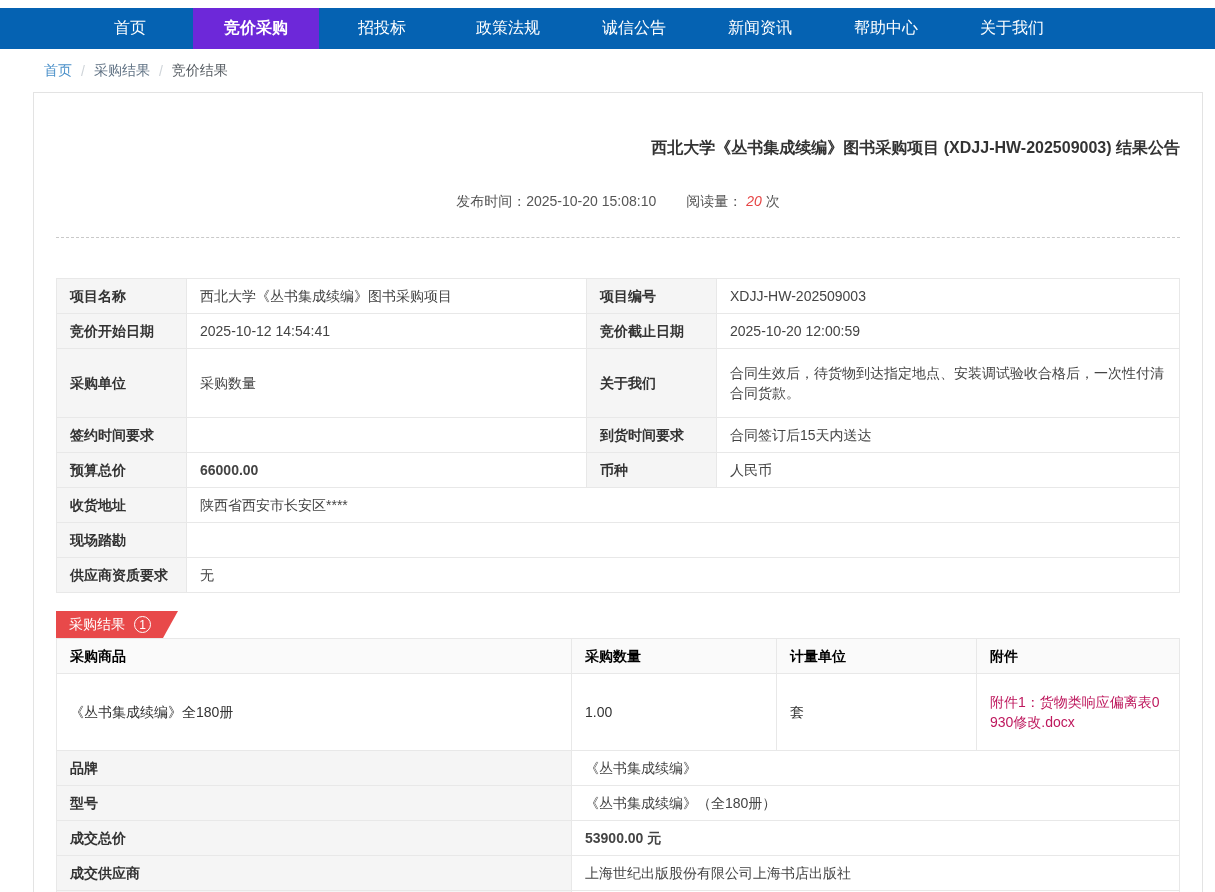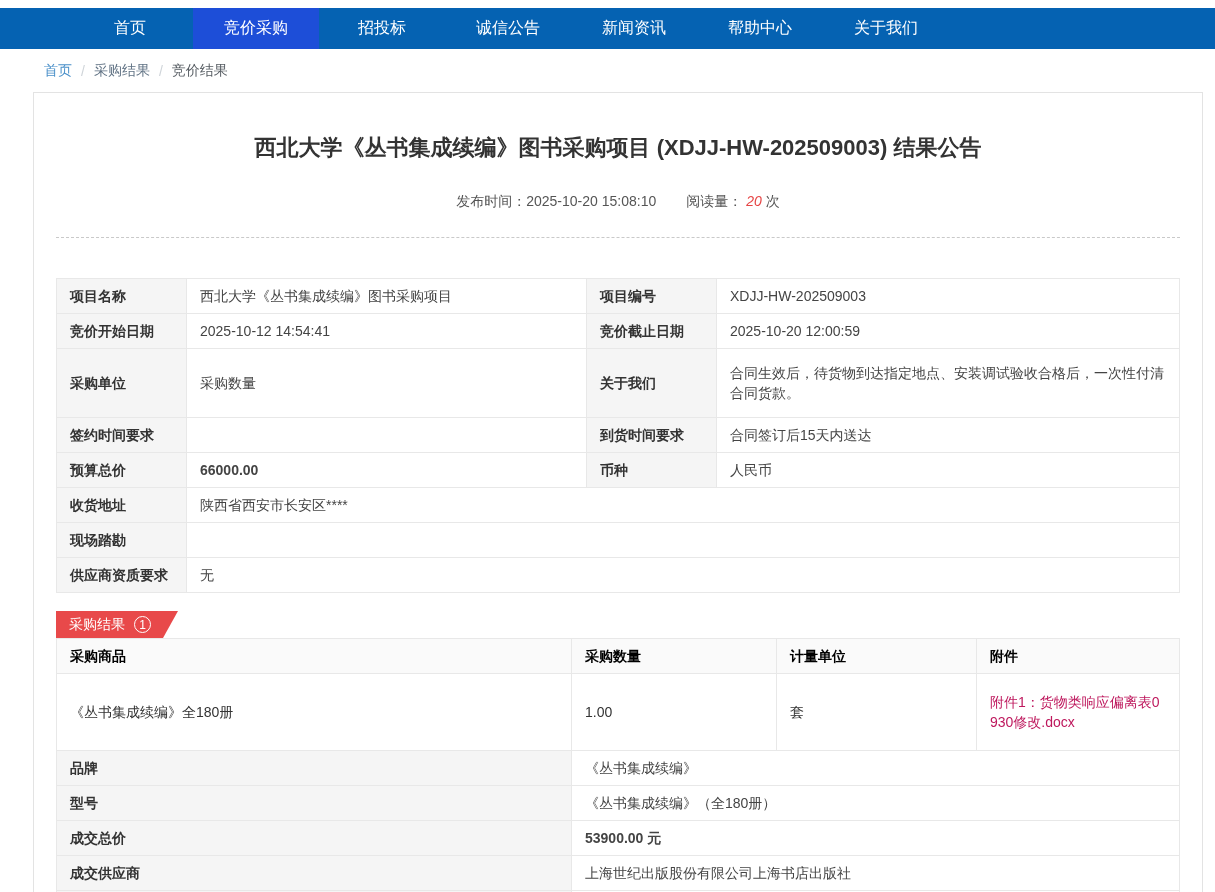--- a/index.html
+++ b/index.html
@@ -21,43 +21,43 @@
     padding-left: 67px;
   }
   .nav-item {
     width: 126px;
     display: flex; align-items: center; justify-content: center;
     color: #ffffff;
     font-size: 16px;
     cursor: pointer;
     white-space: nowrap;
   }
-  .nav-item.active { background: #1d4ed8; }
+  .nav-item.active { background: #6d28d9; font-weight: bold; }
   
   .breadcrumb {
     display: flex; align-items: center;
     padding: 13px 0 12px 44px;
     font-size: 14px;
   }
   .breadcrumb .sep { color: #cfd4d9; margin: 0 9px; }
   .bc-home { color: #4a90c9; cursor: pointer; }
   .bc-mid  { color: #607284; cursor: pointer; }
   .bc-cur  { color: #555b61; }
   
   .card {
     margin-left: 33px;
     width: 1170px;
     height: 900px;
     border: 1px solid #e3e3e3;
     padding: 40px 22px 30px 22px;
     background: #fff;
   }
   .article-title {
-    text-align: center;
-    font-size: 22px;
+    text-align: right;
+    font-size: 16px;
     font-weight: bold;
     color: #333;
     margin: 0 0 0 0;
     line-height: 30px;
   }
   .article-meta {
     margin-top: 30px;
     text-align: center;
     font-size: 14px;
     color: #555;
@@ -130,20 +130,21 @@
   .item-row td { padding-top: 18px; padding-bottom: 18px; }
   .pay-cell { line-height: 22px; }
 </style>
 </head>
 <body>
 
 <nav class="topbar">
   <div class="nav-item">首页</div>
   <div class="nav-item active">竞价采购</div>
   <div class="nav-item">招投标</div>
+  <div class="nav-item">政策法规</div>
   <div class="nav-item">诚信公告</div>
   <div class="nav-item">新闻资讯</div>
   <div class="nav-item">帮助中心</div>
   <div class="nav-item">关于我们</div>
 </nav>
 
 <div class="breadcrumb">
   <span class="bc-home">首页</span>
   <span class="sep">/</span>
   <span class="bc-mid">采购结果</span>

